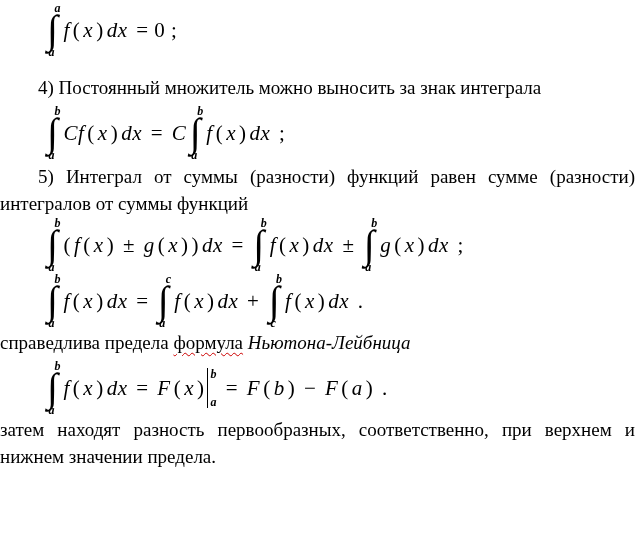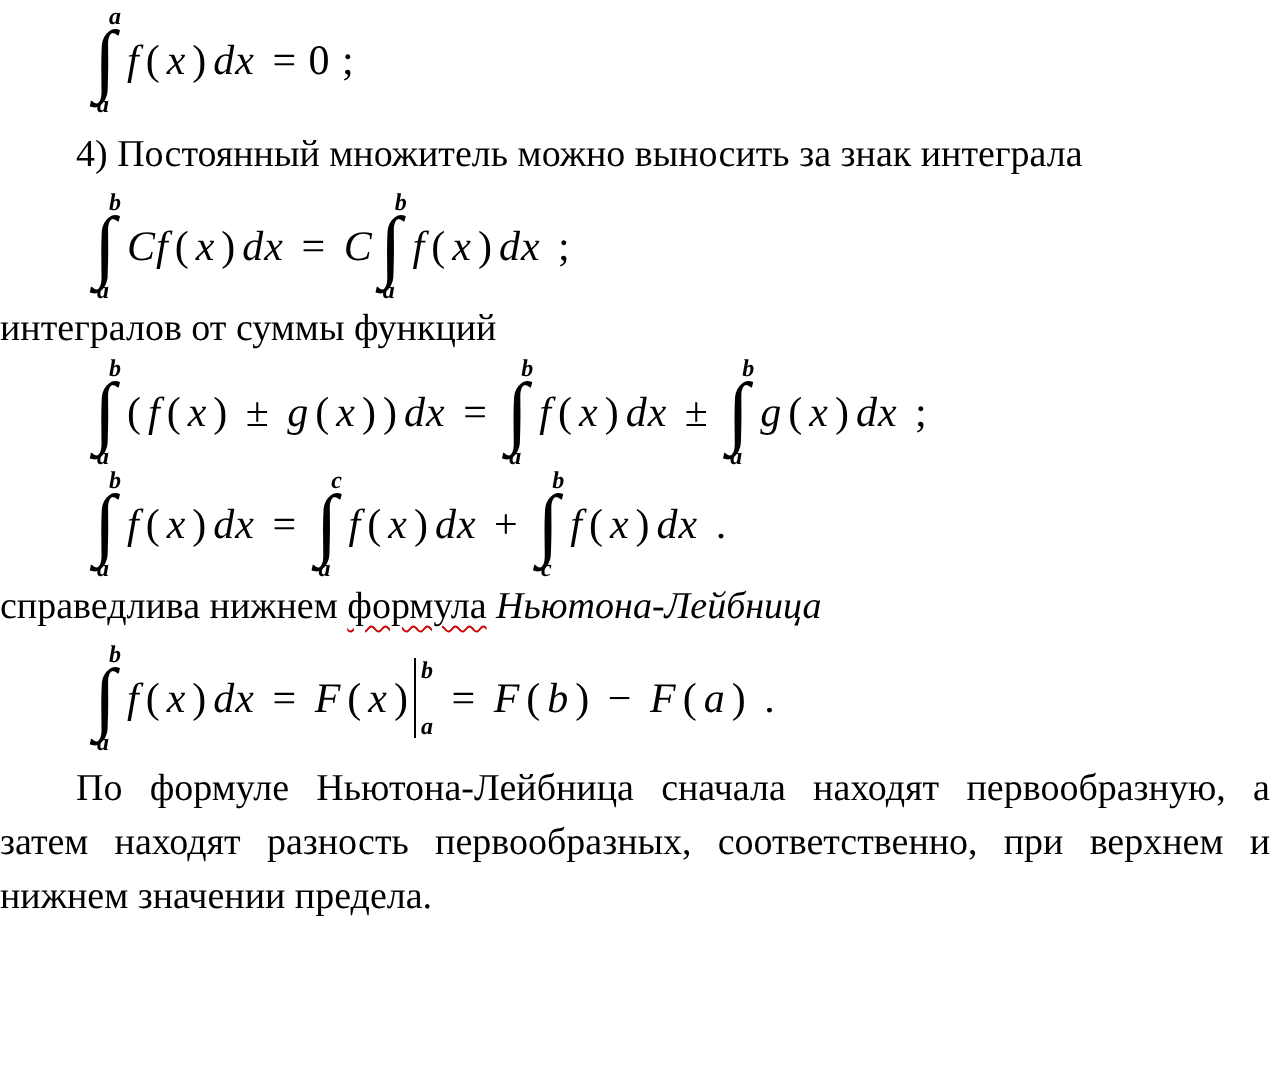--- a/index.html
+++ b/index.html
@@ -71,21 +71,21 @@
     justify-content: space-between;
     font-size: 12px;
     line-height: 12px;
     font-style: italic;
     font-weight: bold;
     padding-left: 2px;
   }
   
   .mt2 { margin-top: 2px; }
   .mt4 { margin-top: 4px; }
-  .mt6 { margin-top: 6px; }
+  .mt6 { margin-top: 16px; }
 </style>
 </head>
 <body>
 
 <div class="page">
 
   <div class="formula mt2">
       <span class="intwrap"><span class="lim top">a</span><span class="intsign">∫</span><span class="lim bot">a</span></span>
       <span class="tk-i">f</span>
       <span class="tk-r">(</span>
@@ -108,20 +108,21 @@
       <span class="tk-i">C</span>
       <span class="intwrap"><span class="lim top">b</span><span class="intsign">∫</span><span class="lim bot">a</span></span>
       <span class="tk-i">f</span>
       <span class="tk-r">(</span>
       <span class="tk-i">x</span>
       <span class="tk-r">)</span>
       <span class="tk-i">dx</span>
       <span class="tk-r"> ;</span>
     </div>
 
+  <div class="line indent jline mt2"><span class="tk-r">5) Интеграл от суммы (разности) функций равен сумме (разности)</span></div>
 
   <div class="line"><span class="tk-r">интегралов от суммы функций</span></div>
 
   <div class="formula">
       <span class="intwrap"><span class="lim top">b</span><span class="intsign">∫</span><span class="lim bot">a</span></span>
       <span class="tk-r">(</span>
       <span class="tk-i">f</span>
       <span class="tk-r">(</span>
       <span class="tk-i">x</span>
       <span class="tk-r">)</span>
@@ -168,21 +169,21 @@
       <span class="intwrap"><span class="lim top">b</span><span class="intsign">∫</span><span class="lim bot">c</span></span>
       <span class="tk-i">f</span>
       <span class="tk-r">(</span>
       <span class="tk-i">x</span>
       <span class="tk-r">)</span>
       <span class="tk-i">dx</span>
       <span class="tk-r"> .</span>
     </div>
 
 
-  <div class="line"><span class="tk-r">справедлива нижнем </span><span class="tk-iu">формула</span><span class="tk-i"> Ньютона-Лейбница</span></div>
+  <div class="line"><span class="tk-r">справедлива предела </span><span class="tk-iu">формула</span><span class="tk-i"> Ньютона-Лейбница</span></div>
 
   <div class="formula mt4">
       <span class="intwrap"><span class="lim top">b</span><span class="intsign">∫</span><span class="lim bot">a</span></span>
       <span class="tk-i">f</span>
       <span class="tk-r">(</span>
       <span class="tk-i">x</span>
       <span class="tk-r">)</span>
       <span class="tk-i">dx</span>
       <span class="tk-r"> = </span>
       <span class="tk-i">F</span>
@@ -196,19 +197,18 @@
       <span class="tk-i">b</span>
       <span class="tk-r">)</span>
       <span class="tk-r"> − </span>
       <span class="tk-i">F</span>
       <span class="tk-r">(</span>
       <span class="tk-i">a</span>
       <span class="tk-r">)</span>
       <span class="tk-r"> .</span>
     </div>
 
-  <div class="line indent jline mt4"><span class="tk-r">По формуле Ньютона-Лейбница сначала находят первообразную, а</span></div>
 
   <div class="line jline"><span class="tk-r">затем находят разность первообразных, соответственно, при верхнем и</span></div>
 
   <div class="line"><span class="tk-r">нижнем значении предела.</span></div>
 
 </div>
 
 </body></html>

